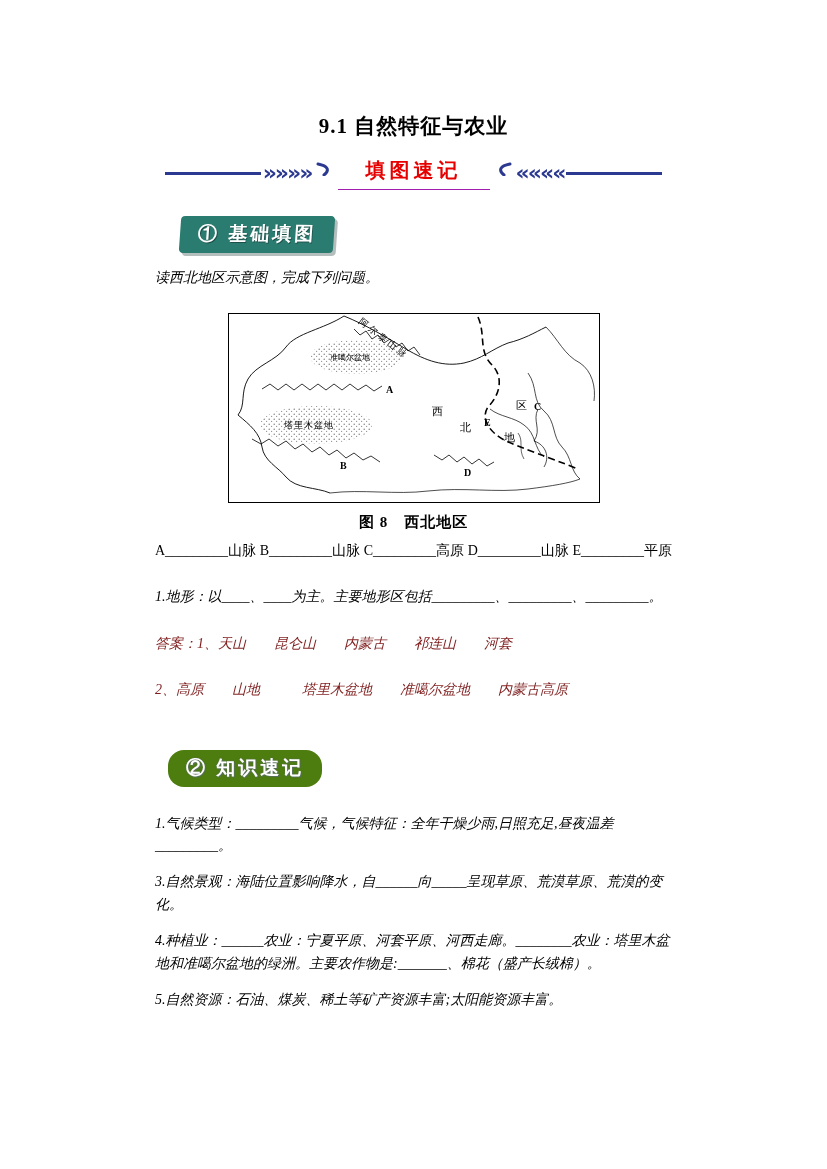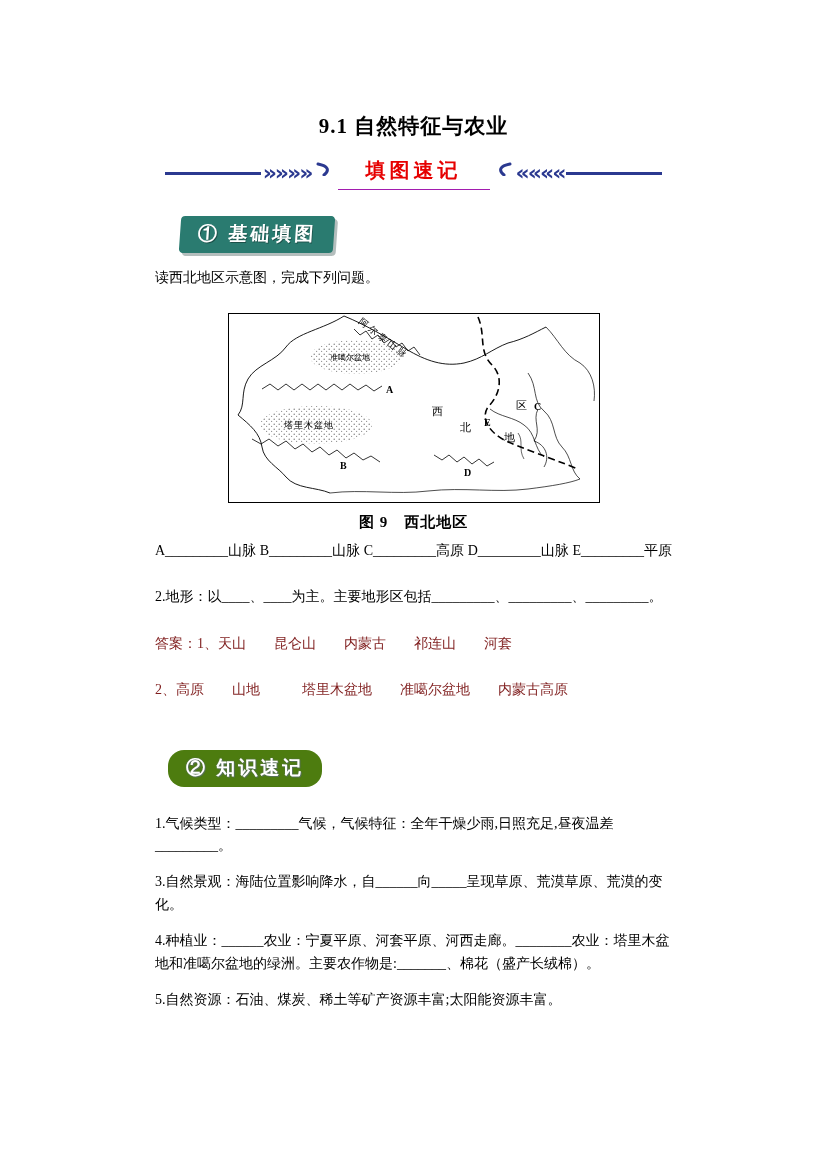--- a/index.html
+++ b/index.html
@@ -75,21 +75,21 @@
     transform:skewX(-4deg);
     text-shadow:1px 1px 0 rgba(0,0,0,.35);
   }
   .badge2{
     margin-top:24px;
     margin-left:13px;
     background:#4d7c0f;
     border-radius:16px;
     text-shadow:0 0 2px rgba(90,110,105,.9), 1px 1px 0 rgba(90,110,105,.7);
   }
-  p{margin:0 0 15px;line-height:1.6;}
+  p{margin:0 0 15px;line-height:1.6;font-style:italic;}
   .intro{margin-top:14px;}
   .map-wrap{
     margin:24px auto 0;
     width:372px;height:190px;
   }
   .caption{
     margin-top:10px;
     text-align:center;
     font-weight:bold;
     font-size:15px;
@@ -171,32 +171,32 @@
         <text x="306" y="97" font-size="10" font-weight="bold">C</text>
         <text x="236" y="163" font-size="10" font-weight="bold">D</text>
         <text x="256" y="113" font-size="10" font-weight="bold">E</text>
         <text x="204" y="102" font-size="11">西</text>
         <text x="232" y="118" font-size="11">北</text>
         <text x="276" y="128" font-size="11">地</text>
         <text x="288" y="96" font-size="11">区</text>
       </svg>
     </div>
 
-    <div class="caption">图 9　西北地区</div>
+    <div class="caption">图 8　西北地区</div>
 
 
     <div class="blanks-row">
       <span>A_________山脉</span>
       <span>B_________山脉</span>
       <span>C_________高原</span>
       <span>D_________山脉</span>
       <span>E_________平原</span>
     </div>
 
-    <p style="margin-bottom:24px;">2.地形：以____、____为主。主要地形区包括_________、_________、_________。</p>
+    <p style="margin-bottom:24px;">1.地形：以____、____为主。主要地形区包括_________、_________、_________。</p>
 
     <p class="answer">答案：1、天山　　昆仑山　　内蒙古　　祁连山　　河套</p>
     <p class="answer">2、高原　　山地　　　塔里木盆地　　准噶尔盆地　　内蒙古高原</p>
 
     <div class="badge badge2">② 知识速记</div>
 
     <div class="k-items">
       <p>1.气候类型：_________气候，气候特征：全年干燥少雨,日照充足,昼夜温差_________。</p>
       <p>3.自然景观：海陆位置影响降水，自______向_____呈现草原、荒漠草原、荒漠的变化。</p>
       <p>4.种植业：______农业：宁夏平原、河套平原、河西走廊。________农业：塔里木盆地和准噶尔盆地的绿洲。主要农作物是:_______、棉花（盛产长绒棉）。</p>

